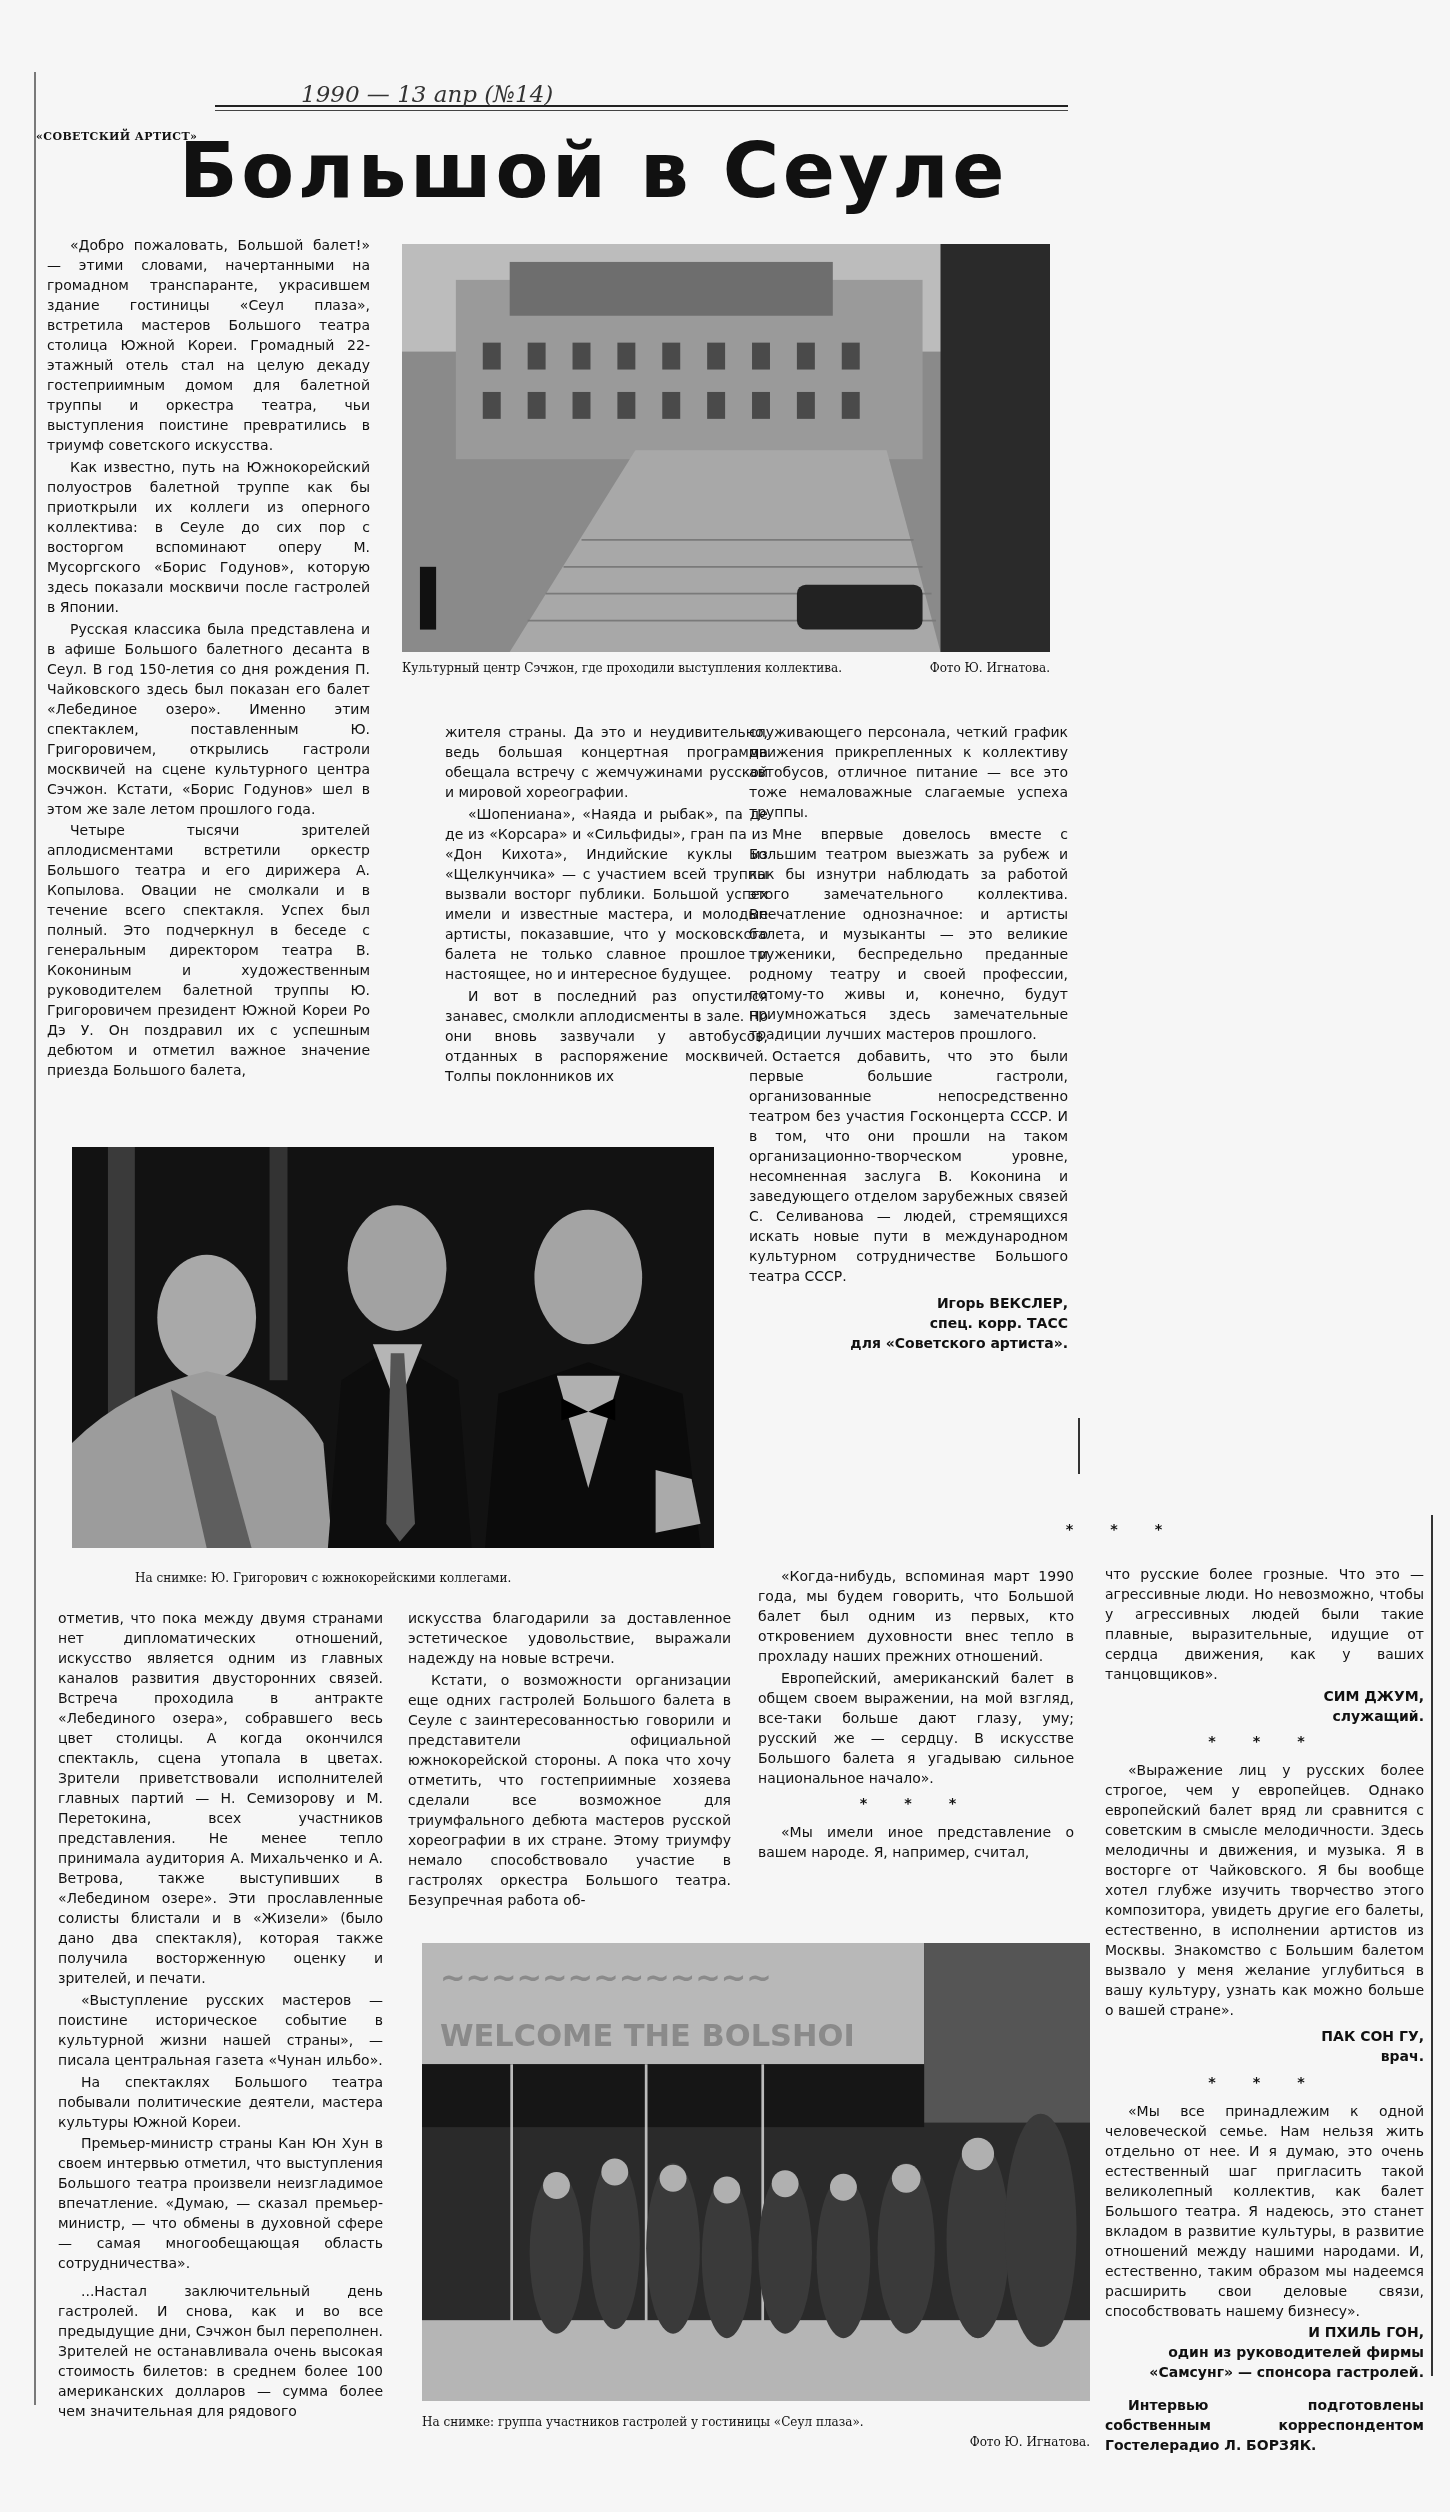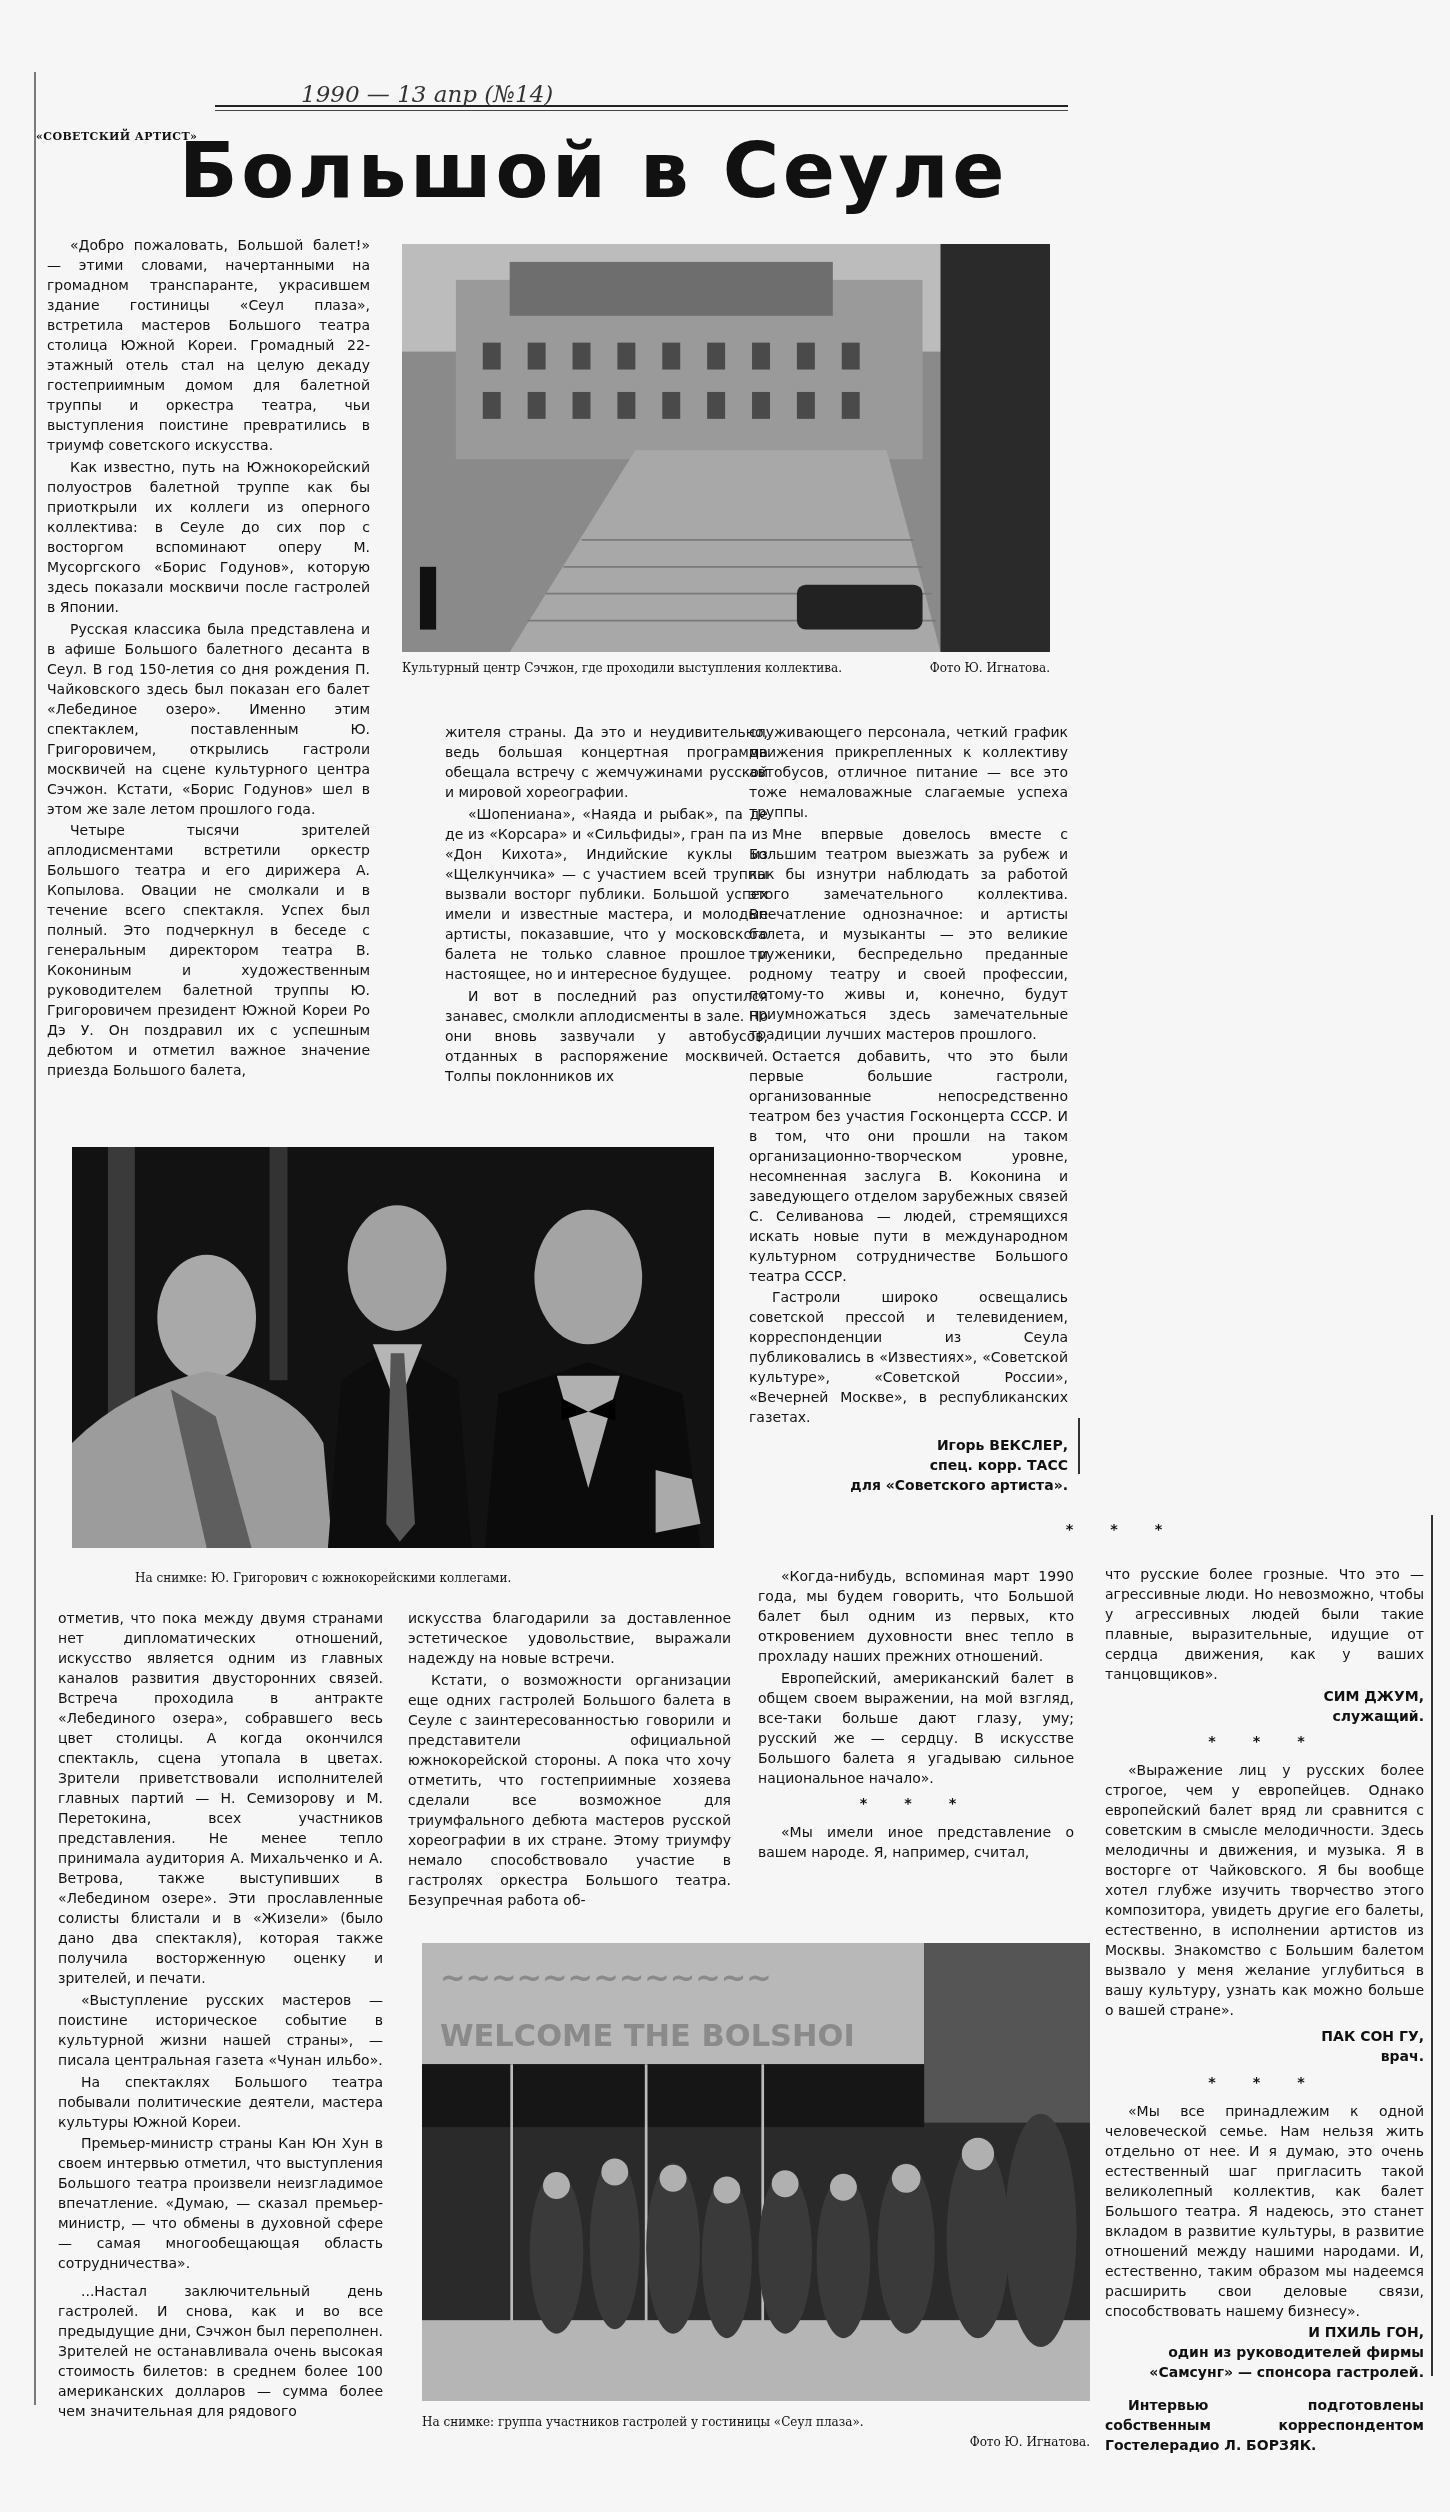--- a/index.html
+++ b/index.html
@@ -92,21 +92,20 @@
 <div class="abs col" style="left:397px; top:722px; width:323px;margin-left:48px;">
   <p style="text-indent:0">жителя страны. Да это и неудивительно, ведь большая концертная программа обещала встречу с жемчужинами русской и мировой хореографии.</p>
   <p>«Шопениана», «Наяда и рыбак», па де де из «Корсара» и «Сильфиды», гран па из «Дон Кихота», Индийские куклы из «Щелкунчика» — с участием всей труппы вызвали восторг публики. Большой успех имели и известные мастера, и молодые артисты, показавшие, что у московского балета не только славное прошлое и настоящее, но и интересное будущее.</p>
   <p>И вот в последний раз опустился занавес, смолкли аплодисменты в зале. Но они вновь зазвучали у автобусов, отданных в распоряжение москвичей. Толпы поклонников их</p>
 </div>
 
 <div class="abs col" style="left:749px; top:722px; width:319px;">
   <p style="text-indent:0">служивающего персонала, четкий график движения прикрепленных к коллективу автобусов, отличное питание — все это тоже немаловажные слагаемые успеха труппы.</p>
   <p>Мне впервые довелось вместе с Большим театром выезжать за рубеж и как бы изнутри наблюдать за работой этого замечательного коллектива. Впечатление однозначное: и артисты балета, и музыканты — это великие труженики, беспредельно преданные родному театру и своей профессии, потому-то живы и, конечно, будут приумножаться здесь замечательные традиции лучших мастеров прошлого.</p>
   <p>Остается добавить, что это были первые большие гастроли, организованные непосредственно театром без участия Госконцерта СССР. И в том, что они прошли на таком организационно-творческом уровне, несомненная заслуга В. Коконина и заведующего отделом зарубежных связей С. Селиванова — людей, стремящихся искать новые пути в международном культурном сотрудничестве Большого театра СССР.</p>
-  <p>Гастроли широко освещались советской прессой и телевидением, корреспонденции из Сеула публиковались в «Известиях», «Советской культуре», «Советской России», «Вечерней Москве», в республиканских газетах.</p>
   <div class="sig">
     <div>Игорь ВЕКСЛЕР,</div>
     <div>спец. корр. ТАСС</div>
     <div>для «Советского артиста».</div>
   </div>
 </div>
 <div class="abs vrule" style="left:1078px; top:1418px; height:56px;"></div>
 
 <div class="abs photo" style="left:72px; top:1147px; width:642px; height:401px;">
   <svg viewBox="0 0 715 447" preserveAspectRatio="none">

